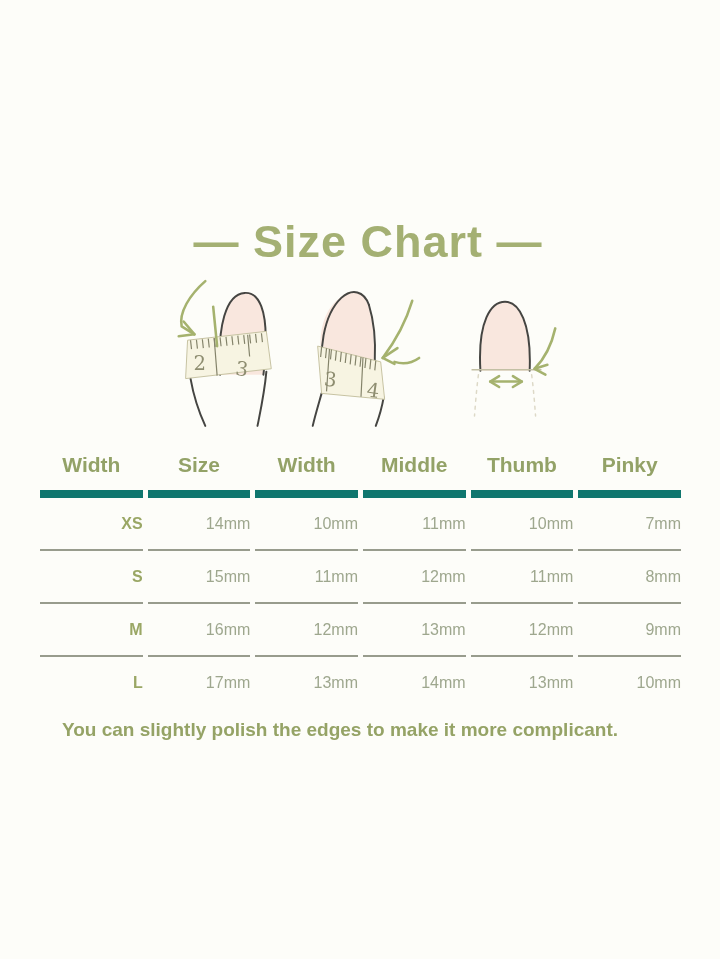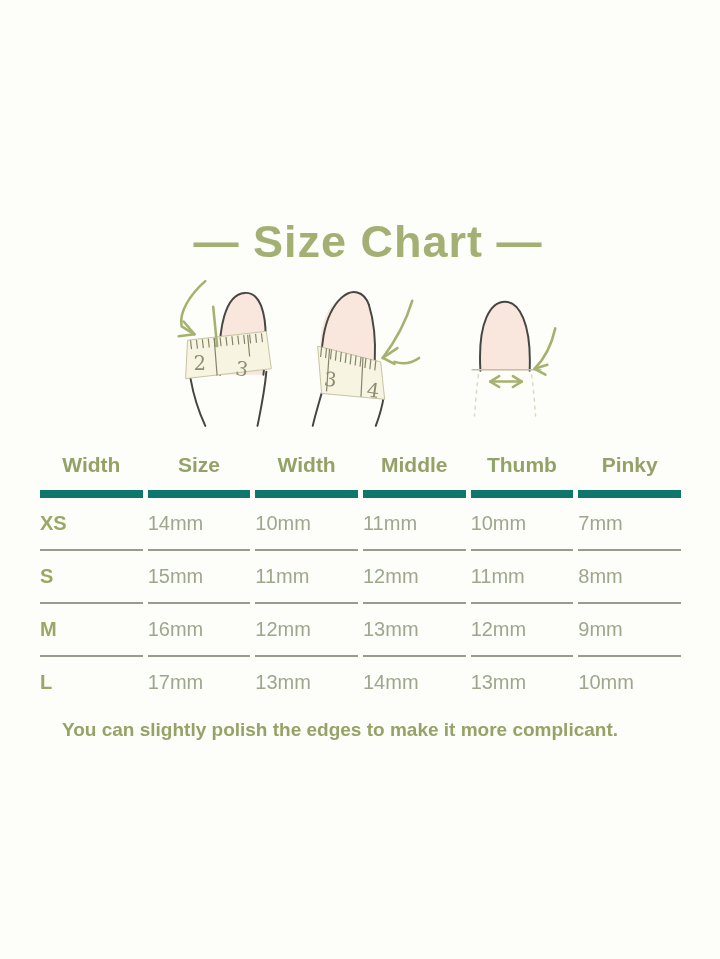--- a/index.html
+++ b/index.html
@@ -44,22 +44,22 @@
     vertical-align: middle;
     font-size: 21px;
     font-weight: 700;
     color: #93a267;
     border-bottom: 8px solid #0f766e;
     padding: 0;
   }
   table.size-table td {
     height: 51px;
     vertical-align: middle;
-    text-align: left;
-    font-size: 20px;
+    text-align: right;
+    font-size: 16px;
     font-weight: 400;
     color: #9ea78e;
     border-bottom: 2px solid #989c8d;
     padding: 0;
   }
   table.size-table td.size-label {
     font-weight: 700;
     color: #9aa765;
   }
   table.size-table tbody tr:last-child td { border-bottom: none; }

